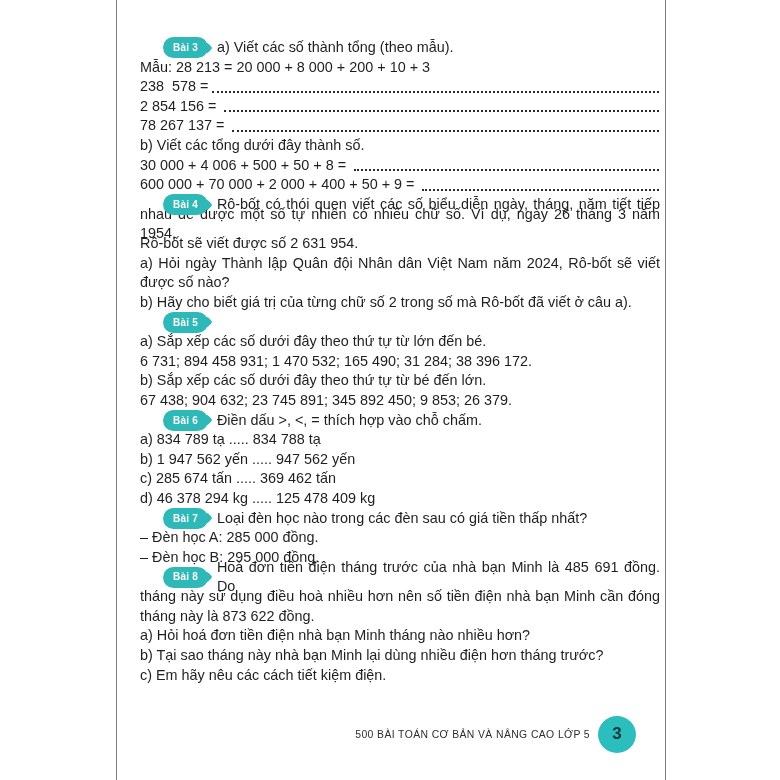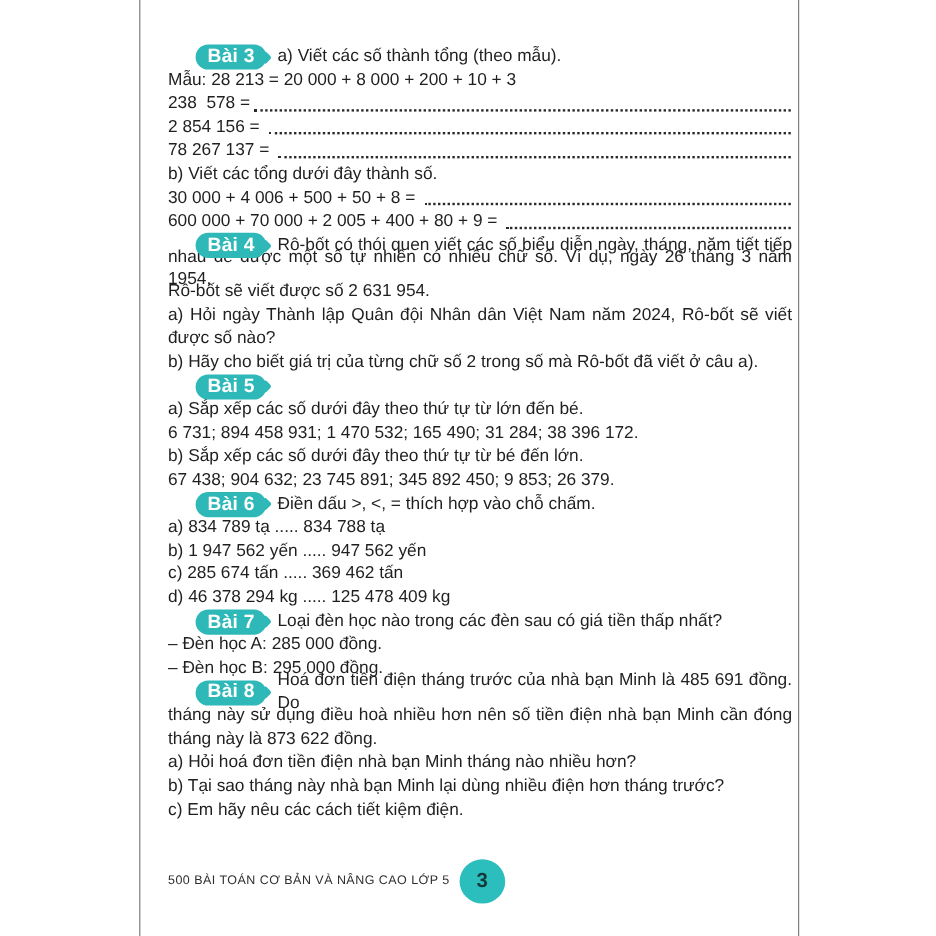--- a/index.html
+++ b/index.html
@@ -10,32 +10,32 @@
   .edge-rule{position:absolute;top:0;bottom:0;width:1px;background:#7d7d7d;}
   .edge-rule.left{left:116px;}
   .edge-rule.right{left:665px;}
   .content{position:absolute;left:140px;top:38px;width:520px;}
   .line{display:flex;align-items:center;height:19.62px;font-size:14.4px;line-height:19.62px;}
   .txt{white-space:pre;}
   .txt.j{flex:1;white-space:normal;text-align:justify;text-align-last:justify;}
   .line.indent{padding-left:23px;}
   .badge{
     position:relative;display:inline-flex;align-items:center;justify-content:center;
-    background:#2fb8b8;color:#ffffff;font-weight:bold;font-size:16px;
+    background:#2fb8b8;color:#ffffff;font-weight:bold;font-size:10px;
     height:21px;padding:0 10px;border-radius:12px;margin-right:9px;flex:none;
     letter-spacing:.2px;
   }
   .badge::after{
     content:"";position:absolute;right:-3px;top:50%;width:8px;height:8px;
     background:#2fb8b8;transform:translateY(-50%) rotate(45deg);border-radius:2px;z-index:-0;
   }
   .leader{flex:1;align-self:flex-end;margin:0 1px 4px 4px;border-bottom:2px dotted #2a2a2a;min-width:12px;}
   .footer{
     position:absolute;top:714px;left:140px;width:520px;height:40px;
-    display:flex;align-items:center;gap:8px;padding-right:24px;box-sizing:border-box;
+    display:flex;align-items:center;justify-content:flex-end;gap:8px;padding-right:24px;box-sizing:border-box;
   }
   .footer-title{font-size:10.4px;color:#2e2e2e;letter-spacing:.4px;}
   .page-circle{
     width:38px;height:37px;border-radius:50%;background:#2cbdbd;flex:none;
     display:flex;align-items:center;justify-content:center;
     font-size:17px;font-weight:bold;color:#14393d;
   }
 </style>
 </head>
 <body>
@@ -64,21 +64,21 @@
       <span class="leader"></span>
     </div>
   <div class="line">
       <span class="txt">b) Viết các tổng dưới đây thành số.</span>
     </div>
   <div class="line">
       <span class="txt">30 000 + 4 006 + 500 + 50 + 8 = </span>
       <span class="leader"></span>
     </div>
   <div class="line">
-      <span class="txt">600 000 + 70 000 + 2 005 + 400 + 80 + 9 = </span>
+      <span class="txt">600 000 + 70 000 + 2 000 + 400 + 50 + 9 = </span>
       <span class="leader"></span>
     </div>
   <div class="line indent">
     <span class="badge">Bài 4</span>
     <span class="txt j">Rô-bốt có thói quen viết các số biểu diễn ngày, tháng, năm tiết tiếp</span>
   </div>
   <div class="line">
       <span class="txt j">nhau để được một số tự nhiên có nhiều chữ số. Ví dụ, ngày 26 tháng 3 năm 1954,</span>
     </div>
   <div class="line">

